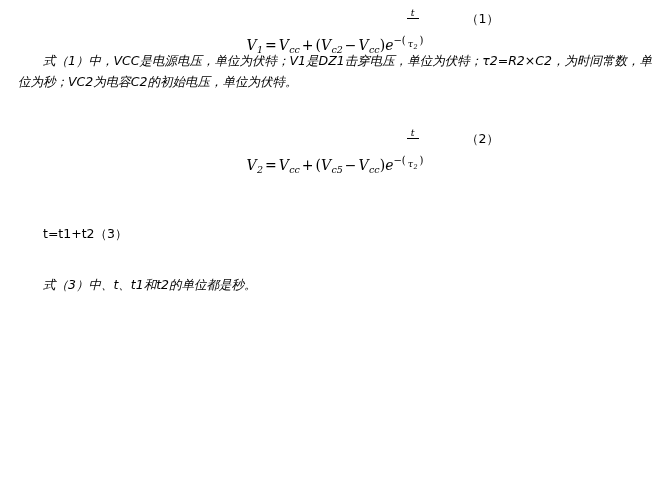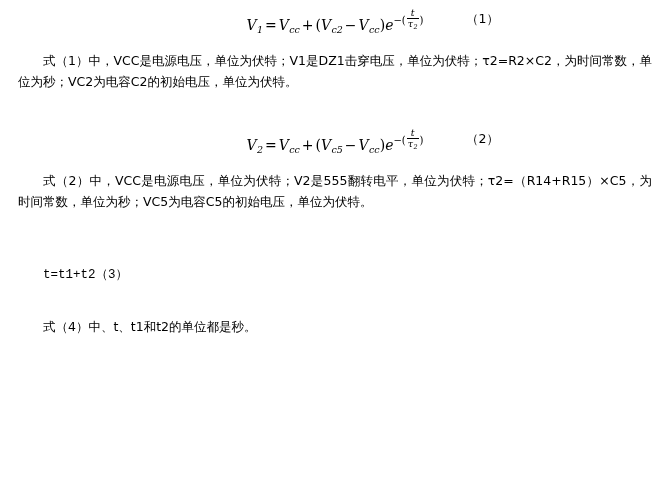--- a/index.html
+++ b/index.html
@@ -22,20 +22,21 @@
     padding: 0 18px;
   }
   .para {
     font-size: 12.5px;
     line-height: 21px;
     text-align: justify;
     text-justify: inter-ideograph;
     text-indent: 2em;
     margin: 0;
     padding: 0;
+    font-style: italic;
   }
   .spacer-8 { height: 8px; }
   .spacer-16 { height: 16px; }
   .spacer-18 { height: 18px; }
   .spacer-20 { height: 20px; }
 
   
   .eq-row {
     position: relative;
     width: 100%;
@@ -91,29 +92,29 @@
   .frac .num {
     display: block;
     border-bottom: 1px solid #000;
     padding: 0 1px;
     font-style: italic;
   }
   .frac .den {
     display: block;
     padding: 0 1px;
     font-style: italic;
+    margin-top: 20px;
   }
   .minus-exp {
     font-style: normal;
   }
   .tline {
     font-size: 12.5px;
     line-height: 21px;
     text-indent: 2em;
-    font-family: Liberation Mono, monospace;
   }
 </style>
 </head>
 <body>
 
 <div class="page">
 
   <div class="spacer-8"></div>
 
   <div class="eq-row">
@@ -134,26 +135,25 @@
 
   <div class="eq-row">
     <div class="eq-formula">
       <span class="mvar">V</span><span class="msub">2</span><span class="op">=</span><span class="mvar">V</span><span class="msub">cc</span><span class="op">+</span><span class="paren">(</span><span class="mvar">V</span><span class="msub">c5</span><span class="op">−</span><span class="mvar">V</span><span class="msub">cc</span><span class="paren">)</span><span class="mvar">e</span><span class="msup"><span class="minus-exp">−(</span><span class="frac"><span class="num">t</span><span class="den">τ<span class="msub">2</span></span></span><span class="minus-exp">)</span></span>
     </div>
     <div class="eq-num eq2-num">（2）</div>
   </div>
 
   <div class="spacer-16"></div>
 
-  <p class="para">式（2）中，VCC是电源电压，单位为伏特；V2是555翻转电平，单位为伏特；τ2=（R14+R15）×C5，为时间常数，单位为秒；VC5为电容C5的初始电压，单位为伏特。</p>
 
   <div class="spacer-20"></div>
 
 
   <div class="spacer-20"></div>
 
   <p class="tline">t=t1+t2（3）</p>
 
   <div class="spacer-18"></div>
 
-  <p class="para">式（4）中、t、t1和t2的单位都是秒。</p>
+  <p class="para">式（3）中、t、t1和t2的单位都是秒。</p>
 
 </div>
 
 </body></html>

